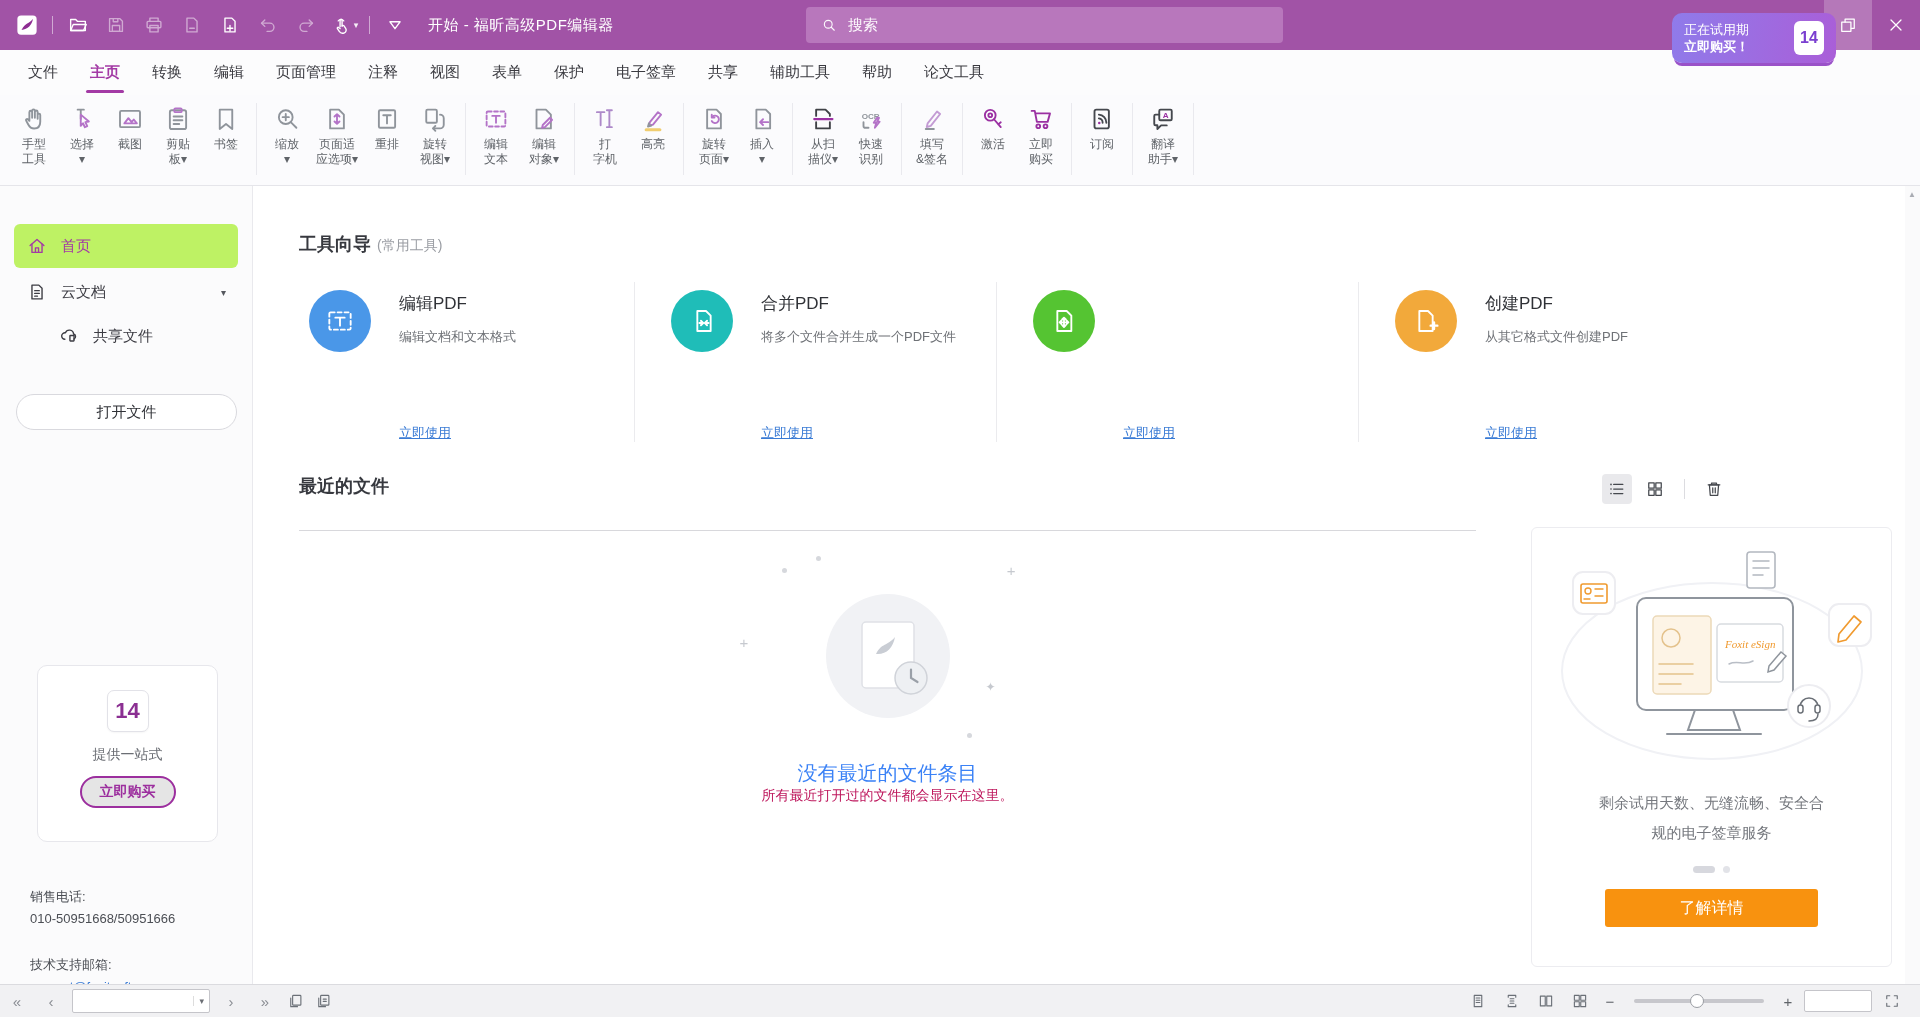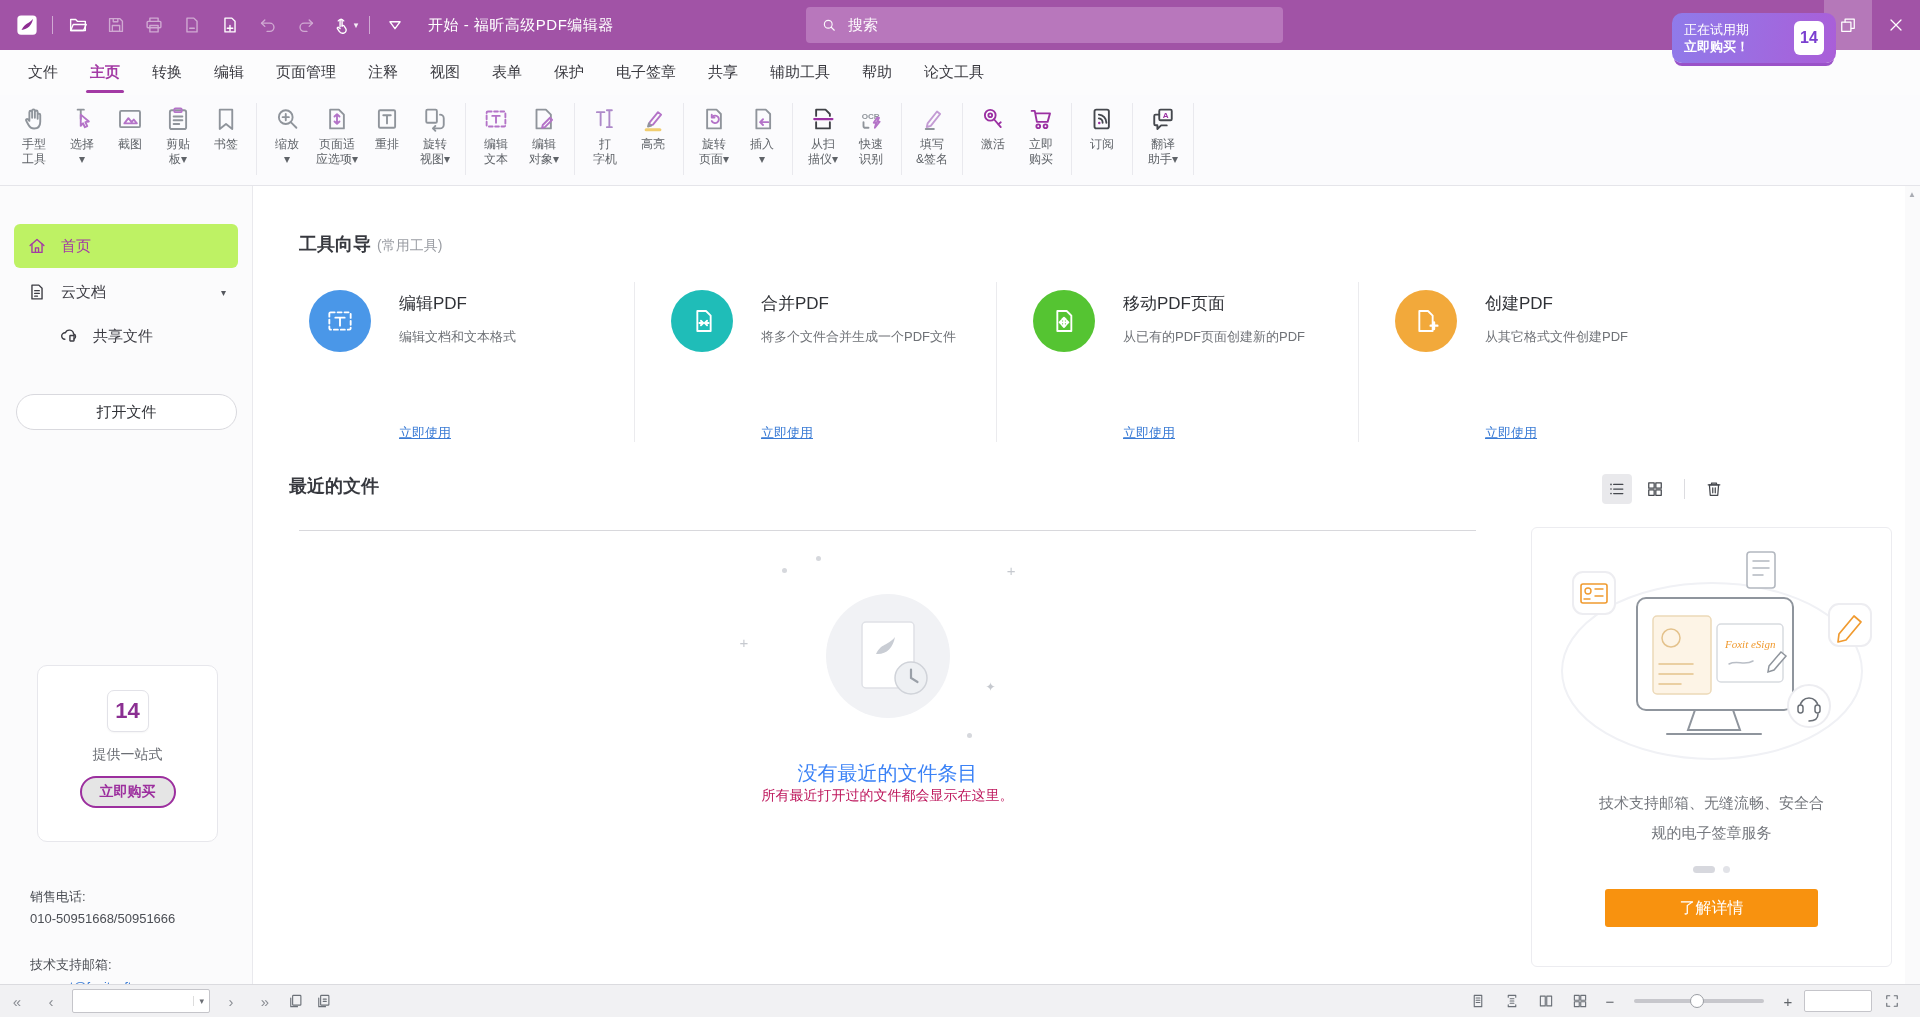--- a/index.html
+++ b/index.html
@@ -74,21 +74,21 @@
   .card{flex:1;position:relative;padding-left:10px;box-sizing:border-box;}
   .card+.card{border-left:1px solid #ebebee;padding-left:36px;}
   .card-top{display:flex;gap:28px;}
   .cicon{width:62px;height:62px;border-radius:50%;display:flex;align-items:center;justify-content:center;color:#fff;flex:none;margin-top:8px;}
   .cicon .ic{width:32px;height:32px;stroke-width:1.4;}
   .ctitle{font-size:17px;color:#2f3136;margin-top:10px;}
   .cdesc{font-size:13px;color:#6f7277;margin-top:13px;}
   .clink{position:absolute;left:100px;bottom:0;font-size:13px;color:#3a7bd5;text-decoration:underline;cursor:pointer;}
   .card+.card .clink{left:126px;}
 
-  .recent-head{position:absolute;left:36px;top:288px;right:191px;height:34px;}
+  .recent-head{position:absolute;left:46px;top:288px;right:191px;height:34px;}
   .recent-head .t{font-size:18px;font-weight:bold;color:#37393f;}
   .recent-tools{position:absolute;right:0;top:0;display:flex;align-items:center;gap:8px;}
   .rtool{width:30px;height:30px;border-radius:4px;display:flex;align-items:center;justify-content:center;color:#45484e;cursor:pointer;}
   .rtool .ic{width:20px;height:20px;}
   .rtool.active{background:#e9e9ec;}
   .rtool-sep{width:1px;height:20px;background:#dcdce0;margin:0 6px;}
   .recent-divider{position:absolute;left:46px;top:344px;width:1177px;height:1px;background:#d8d8dc;}
 
   .empty{position:absolute;left:46px;top:360px;width:1177px;text-align:center;}
   .empty-art{position:relative;width:160px;height:160px;margin:28px auto 0;}
@@ -659,24 +659,20 @@
             <a class="clink">立即使用</a>
           </div>
           <div class="card">
             <div class="card-top">
               <span class="cicon" style="background:#55c432">
                 <svg class="ic" viewBox="0 0 24 24">
                   <path d="M7 4.5h7l3.5 3.5V19.5H7z"></path>
                   <path d="M12 9.5v7M8.7 13h6.6M12 9.5l-1.4 1.4M12 9.5l1.4 1.4M12 16.5l-1.4-1.4M12 16.5l1.4-1.4M8.7 13l1.4-1.4M8.7 13l1.4 1.4M15.3 13l-1.4-1.4M15.3 13l-1.4 1.4"></path>
                 </svg>
               </span>
-              <div class="ctext">
-                <div class="ctitle">移动PDF页面</div>
-                <div class="cdesc">从已有的PDF页面创建新的PDF</div>
-              </div>
             </div>
             <a class="clink">立即使用</a>
           </div>
           <div class="card">
             <div class="card-top">
               <span class="cicon" style="background:#f2a93b">
                 <svg class="ic" viewBox="0 0 24 24">
                   <path d="M7 4.5h6.5L17 8v11.5H7z"></path>
                   <path d="M15.5 15.5h5M18 13v5" stroke-width="1.8"></path>
                 </svg>
@@ -762,21 +758,21 @@
           <path d="M206 15h16M206 22h16M206 29h10" stroke="#b3b8c0" stroke-width="1.5" stroke-linecap="round"></path>
           <rect x="282" y="58" width="42" height="42" rx="10" fill="#fff" stroke="#ededf1" stroke-width="2"></rect>
           <path d="M292 88l15-18 7 6-15 18-8 2z" fill="none" stroke="#f09a2f" stroke-width="1.7" stroke-linejoin="round"></path>
           <circle cx="262" cy="160" r="21" fill="#fff" stroke="#ededf1" stroke-width="2"></circle>
           <path d="M253 161a9 9 0 0 1 18 0" stroke="#6b7077" stroke-width="1.7" fill="none"></path>
           <rect x="251" y="159" width="5" height="8" rx="2.4" fill="#fff" stroke="#6b7077" stroke-width="1.5"></rect>
           <rect x="268" y="159" width="5" height="8" rx="2.4" fill="#fff" stroke="#6b7077" stroke-width="1.5"></rect>
           <path d="M271 168c0 5-4 7-9 7" stroke="#6b7077" stroke-width="1.5" fill="none" stroke-linecap="round"></path>
         </svg>
         <div class="promo-text">
-          <div>技术支持邮箱、无缝流畅、安全合</div>
+          <div>剩余试用天数、无缝流畅、安全合</div>
           <div>规的电子签章服务</div>
         </div>
         <div class="promo-dots">
           <span class="pdot active"></span>
           <span class="pdot"></span>
         </div>
         <button class="promo-btn">了解详情</button>
       </div>
 
       <div class="scroll-strip">

